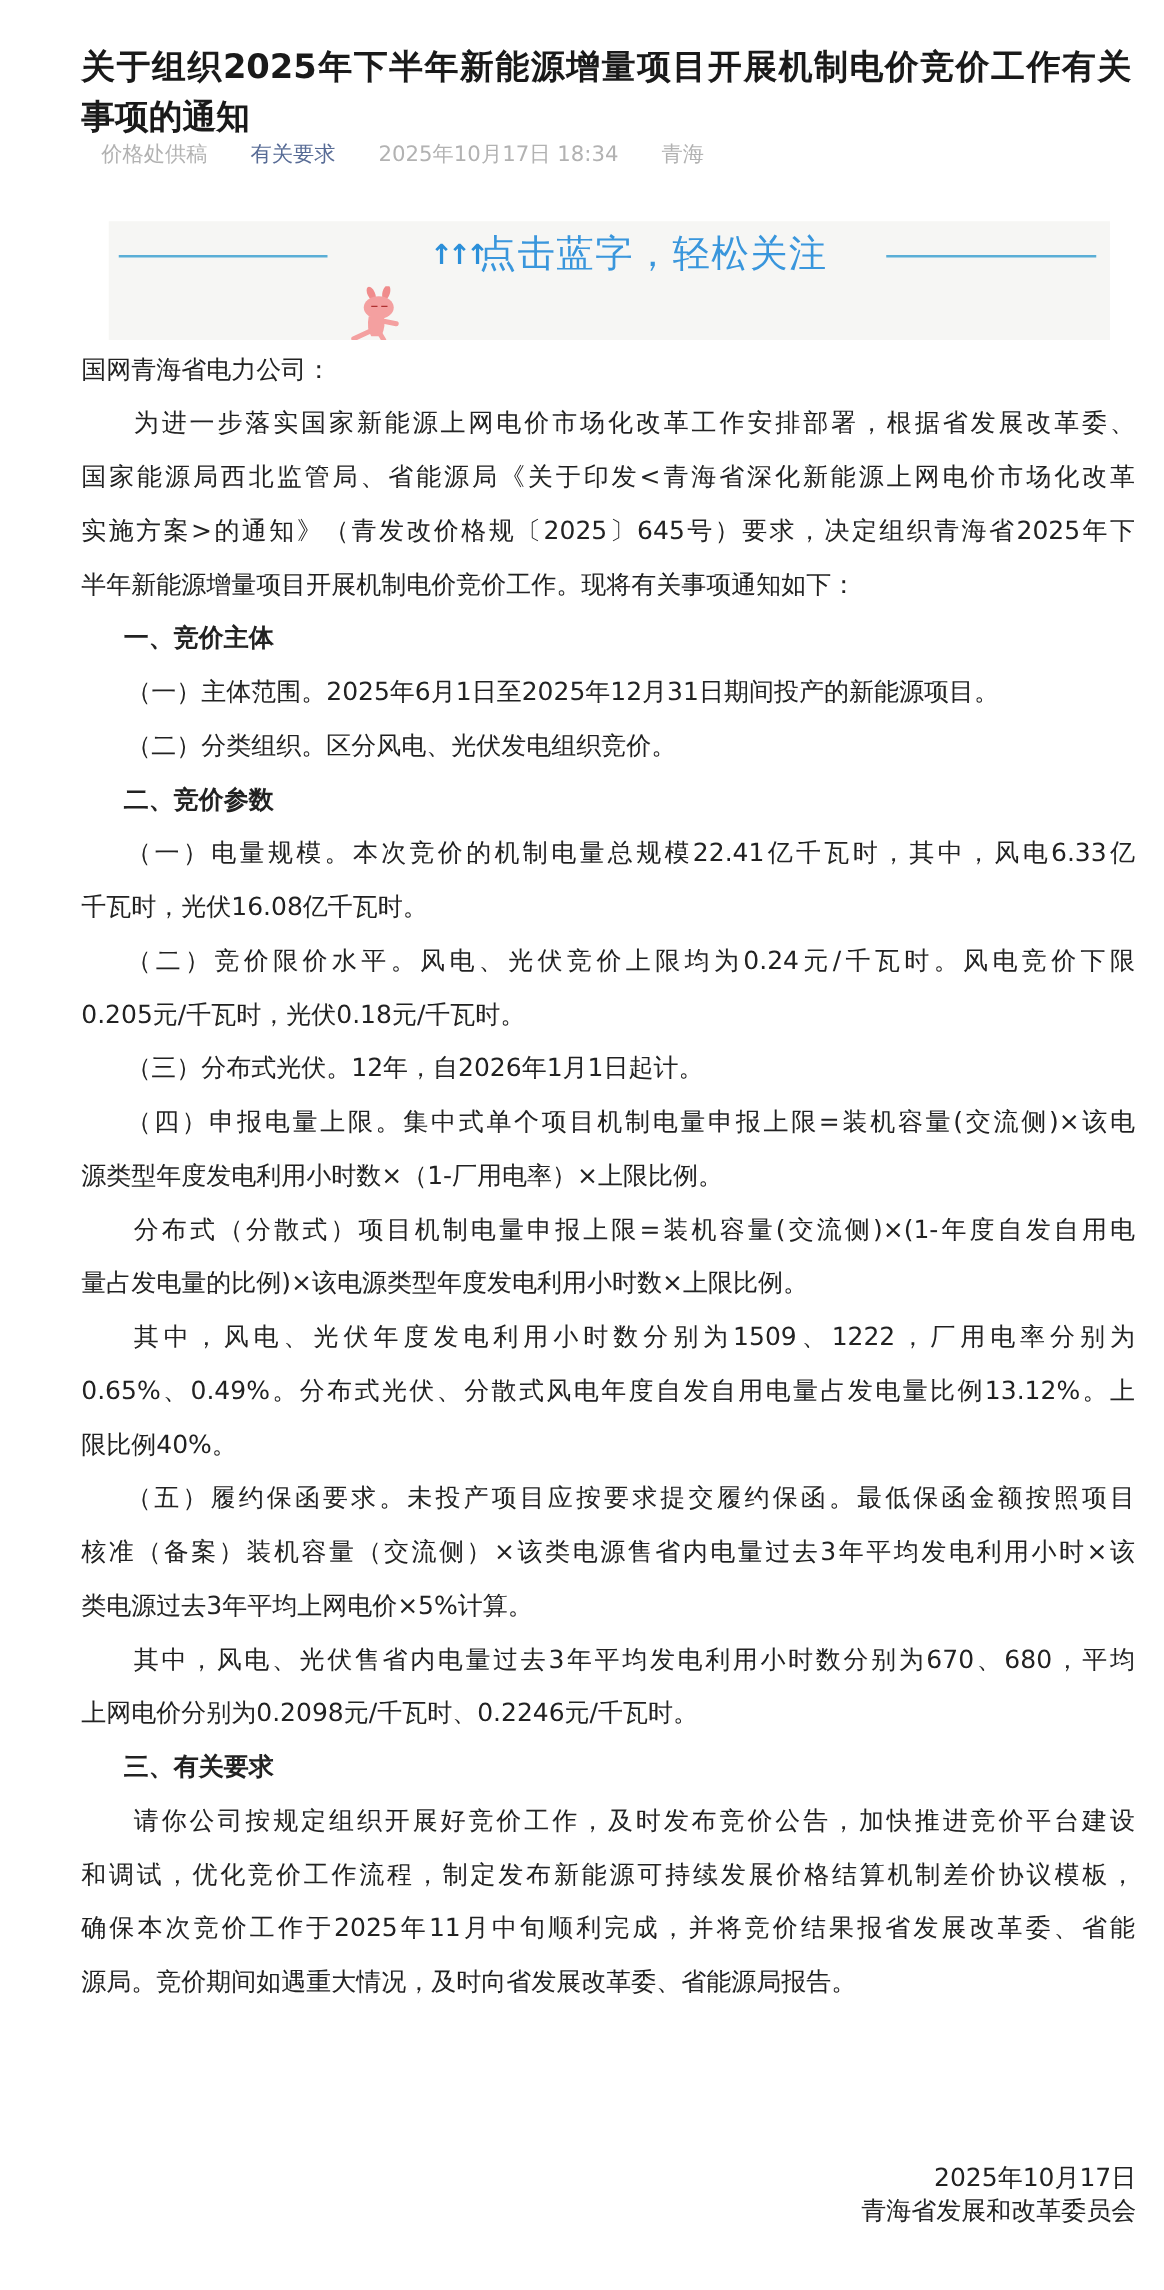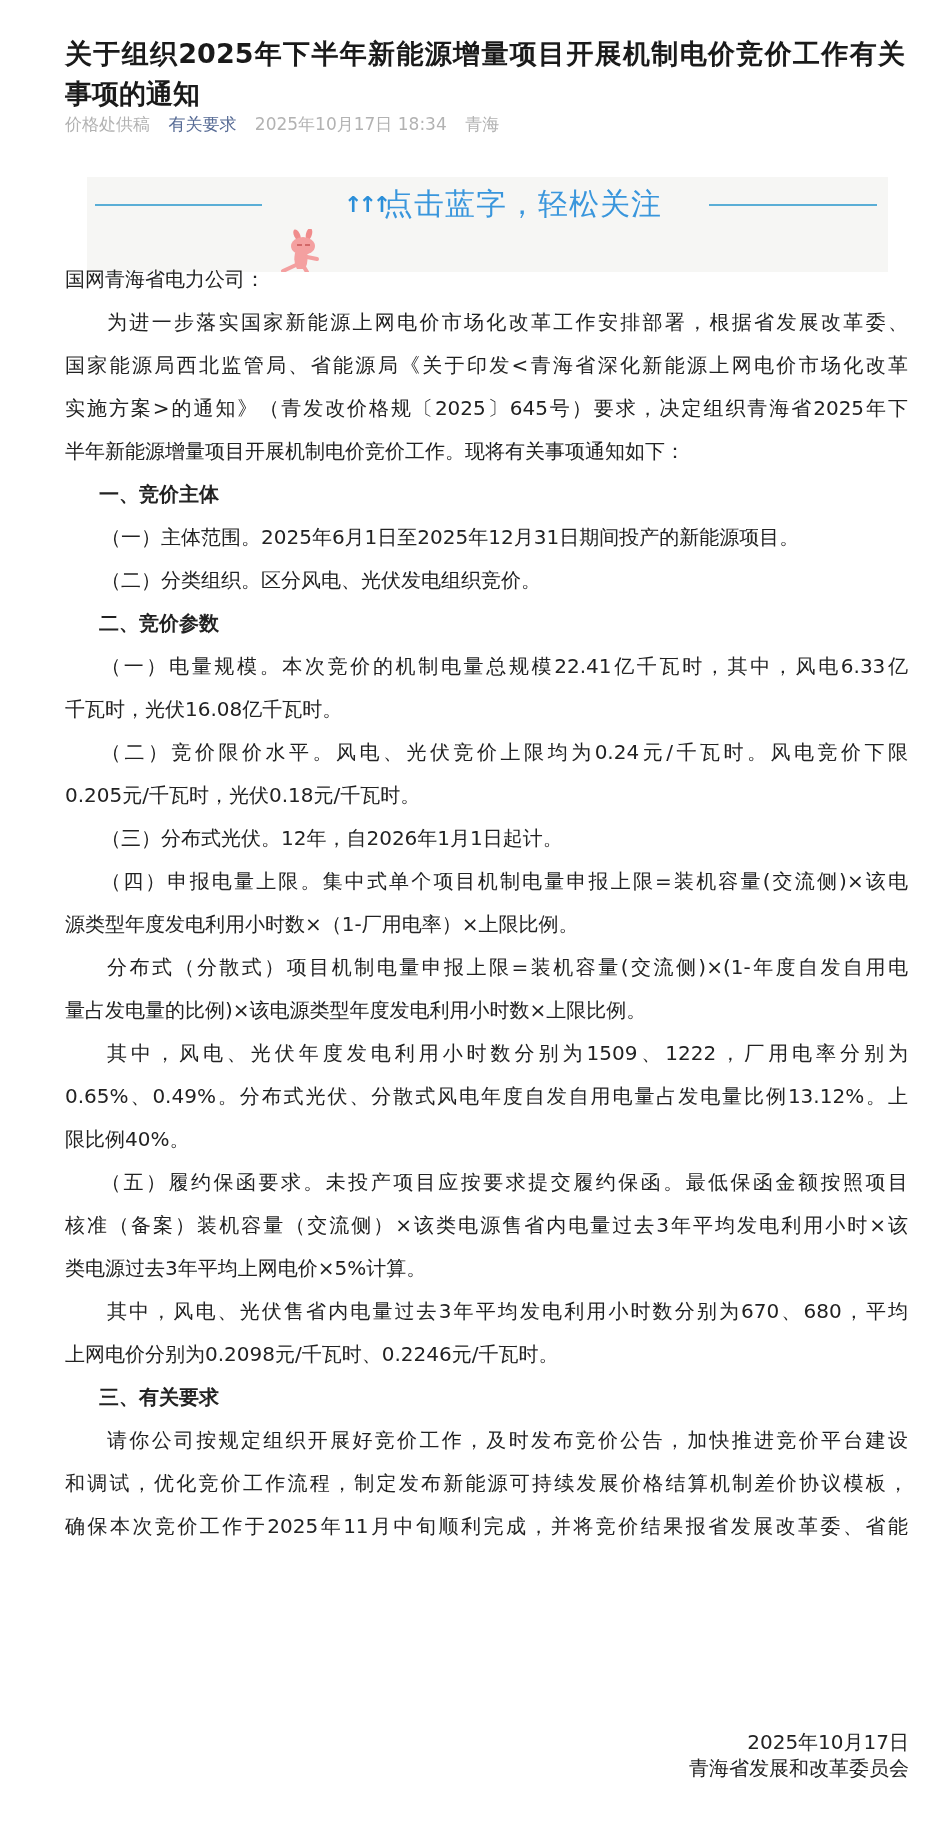--- a/index.html
+++ b/index.html
@@ -4,32 +4,32 @@
 <style>
   html, body { margin: 0; padding: 0; background: #ffffff; }
   body { width: 931px; height: 1832px; position: relative; overflow: hidden;
          font-family: "DejaVu Sans", "Liberation Sans", sans-serif; color: #222222; }
   .title { position: absolute; left: 65px; top: 16px; width: 840px;
            font-size: 27px; line-height: 40px; color: #1a1a1a; font-weight: bold; }
   .title .tl { display: block; white-space: nowrap; }
   .title .tl.full { text-align: justify; text-align-last: justify; }
   .meta { position: absolute; left: 65px; top: 111px; font-size: 17px; line-height: 26px;
           color: #b2b2b2; white-space: nowrap; }
-  .meta span { margin-right: 13px; }
+  .meta span { margin-right: 13px; margin-left: 16px; }
   .meta .account { color: #576b95; }
   .banner { position: absolute; left: 87px; top: 177px; width: 801px; height: 95px;
             background: #f6f6f4; overflow: hidden; }
   .banner .line-l { position: absolute; left: 8px; top: 27px; width: 167px; height: 2px; background: #5aaed6; }
   .banner .line-r { position: absolute; left: 622px; top: 27px; width: 168px; height: 2px; background: #5aaed6; }
   .banner .arrows { position: absolute; left: 257px; top: 10px; font-size: 22px; color: #2b8fd9;
                     letter-spacing: -4px; line-height: 36px; font-weight: bold; }
   .banner .follow { position: absolute; left: 296px; top: 8px; font-size: 30px; line-height: 38px;
                     color: #3996dc; white-space: nowrap; letter-spacing: 1px; }
   .banner .rabbit { position: absolute; left: 188px; top: 52px; width: 52px; height: 43px; }
-  .doc { position: absolute; left: 65px; top: 258px; width: 843px; }
+  .doc { position: absolute; left: 65px; top: 274px; width: 843px; }
   .doc .ln { display: block; height: 43px; line-height: 43px; font-size: 20px; white-space: nowrap; }
   .doc .ln.full { text-align: justify; text-align-last: justify; }
   .doc .ln.ind2 { padding-left: 42px; }
   .doc .ln.ind1p { padding-left: 36px; }
   .doc .ln.head { font-weight: bold; padding-left: 34px; }
   .sign { position: absolute; right: 22px; text-align: right; font-size: 20px; line-height: 43px;
           white-space: nowrap; color: #222; }
 </style>
 </head>
 <body>
@@ -88,16 +88,17 @@
   <p class="ln" style="margin:0">限比例40%。</p>
   <p class="ln full ind1p" style="margin:0">（五）履约保函要求。未投产项目应按要求提交履约保函。最低保函金额按照项目</p>
   <p class="ln full" style="margin:0">核准（备案）装机容量（交流侧）×该类电源售省内电量过去3年平均发电利用小时×该</p>
   <p class="ln" style="margin:0">类电源过去3年平均上网电价×5%计算。</p>
   <p class="ln full ind2" style="margin:0">其中，风电、光伏售省内电量过去3年平均发电利用小时数分别为670、680，平均</p>
   <p class="ln" style="margin:0">上网电价分别为0.2098元/千瓦时、0.2246元/千瓦时。</p>
   <p class="ln head" style="margin:0">三、有关要求</p>
   <p class="ln full ind2" style="margin:0">请你公司按规定组织开展好竞价工作，及时发布竞价公告，加快推进竞价平台建设</p>
   <p class="ln full" style="margin:0">和调试，优化竞价工作流程，制定发布新能源可持续发展价格结算机制差价协议模板，</p>
   <p class="ln full" style="margin:0">确保本次竞价工作于2025年11月中旬顺利完成，并将竞价结果报省发展改革委、省能</p>
+  <p class="ln" style="margin:0">源局。竞价期间如遇重大情况，及时向省发展改革委、省能源局报告。</p>
 </div>
 
 <div class="sign" style="top:1747px">青海省发展和改革委员会</div>
 <div class="sign" style="top:1721px">2025年10月17日</div>
 
 </body></html>

